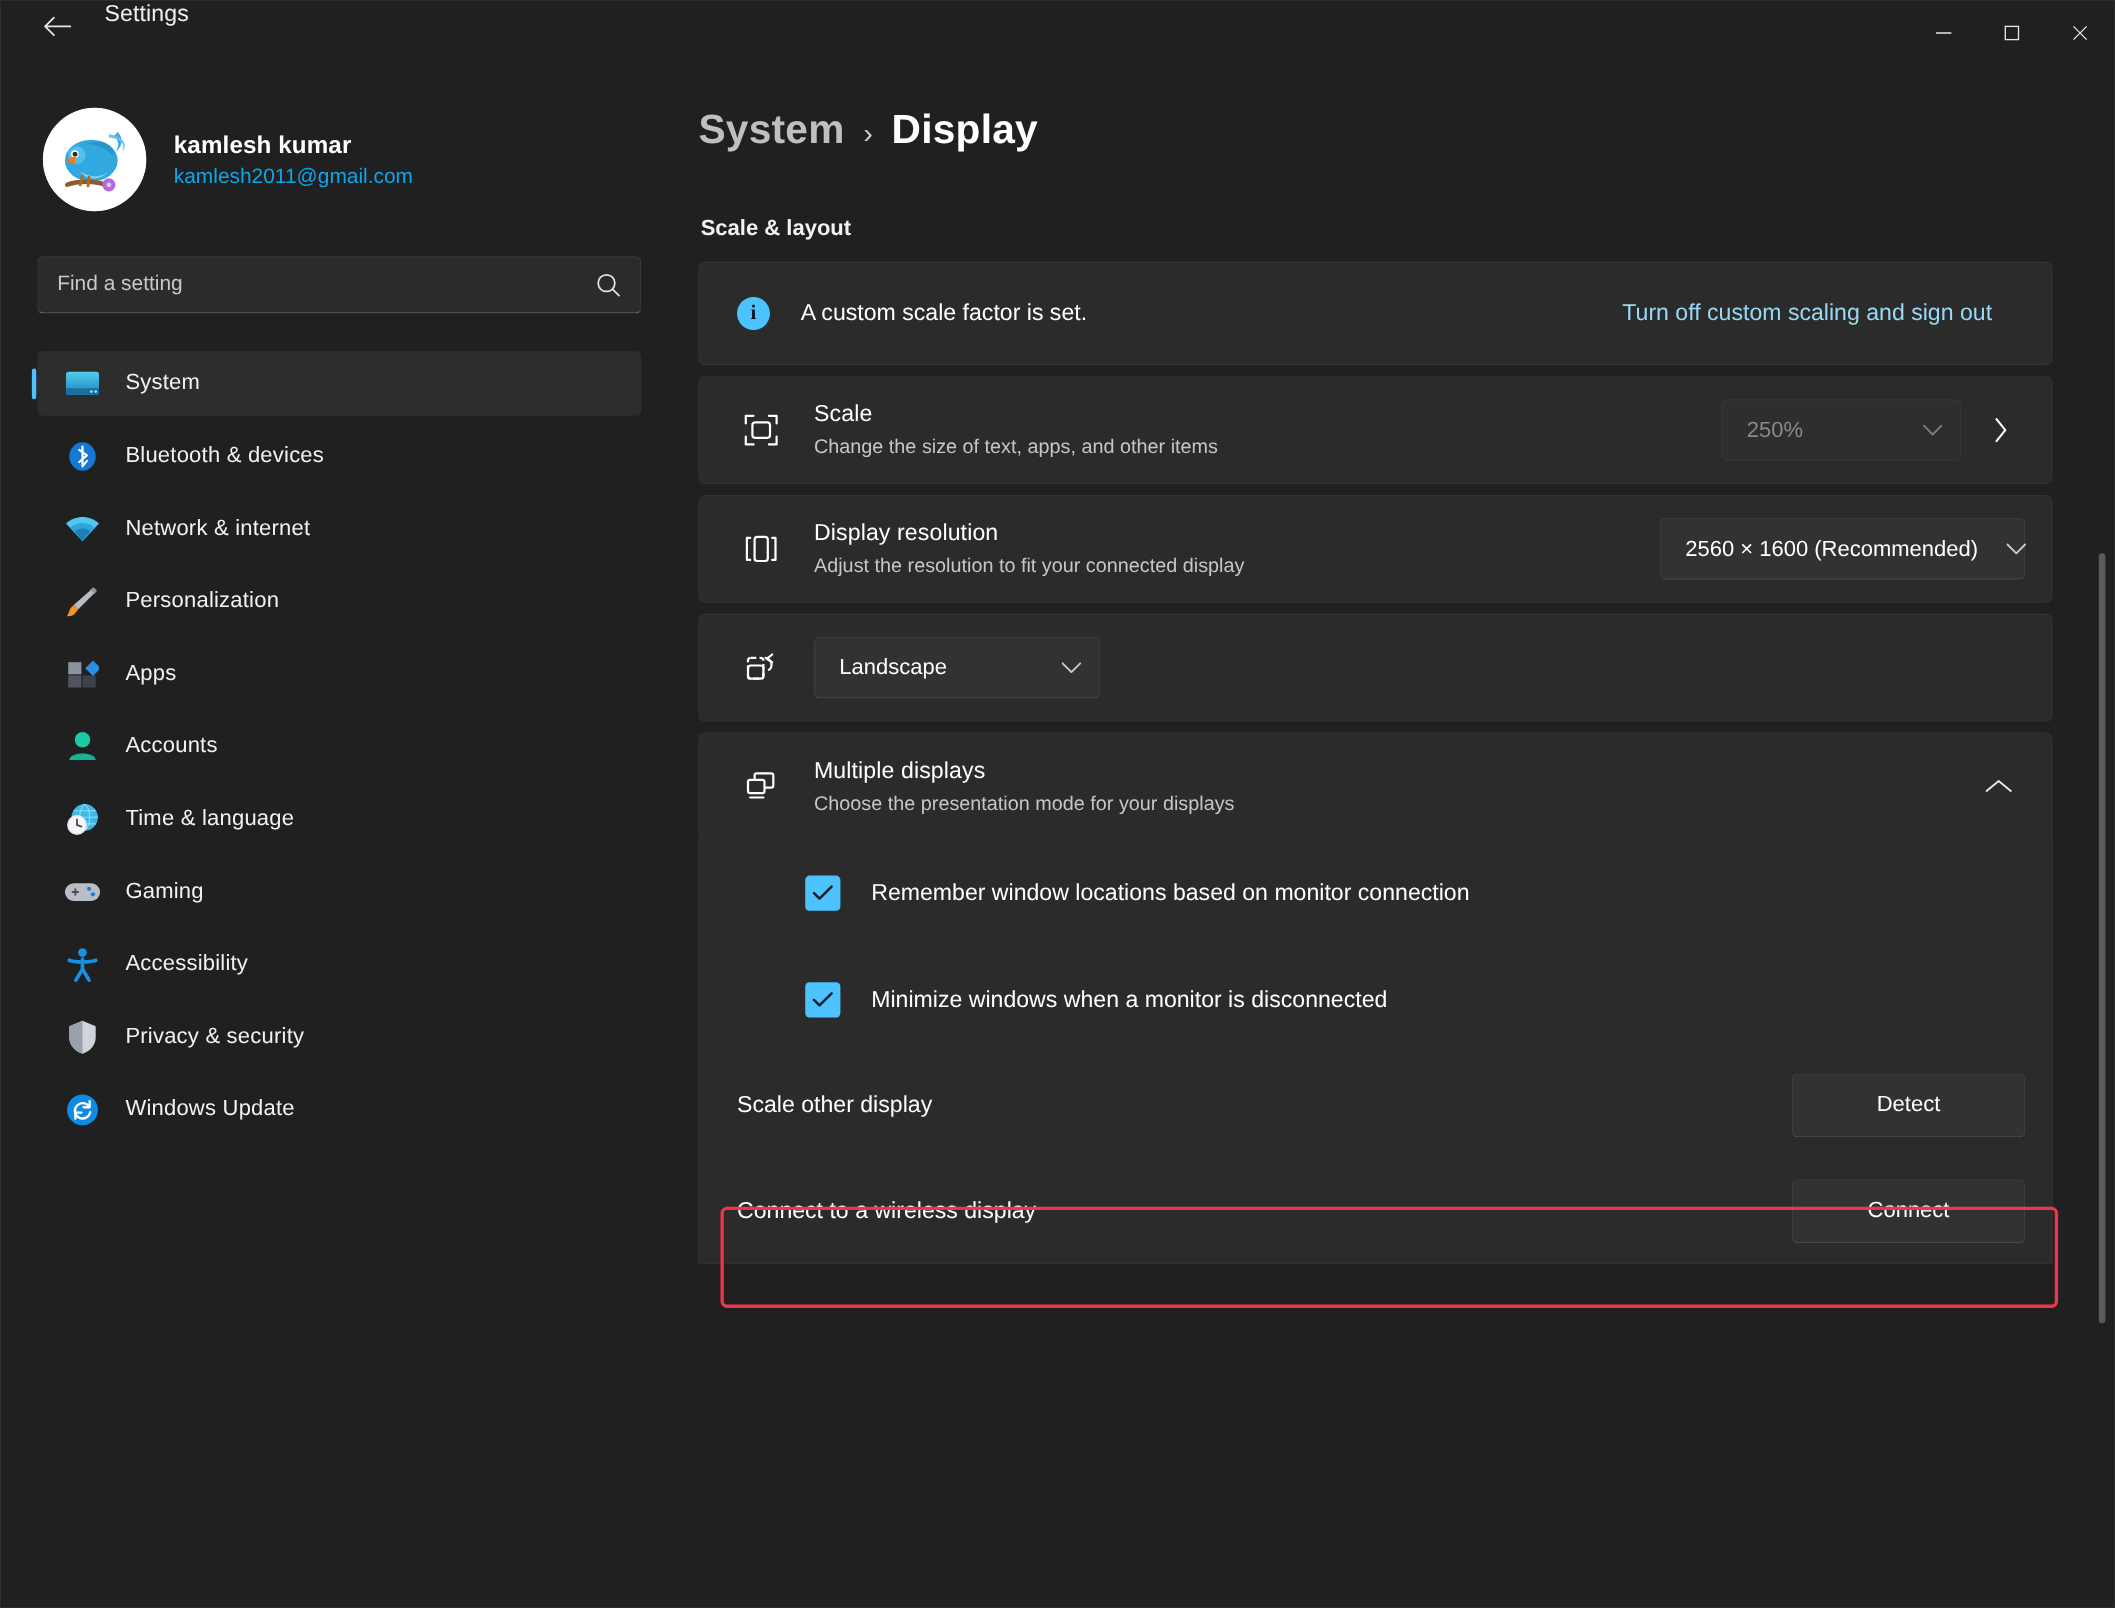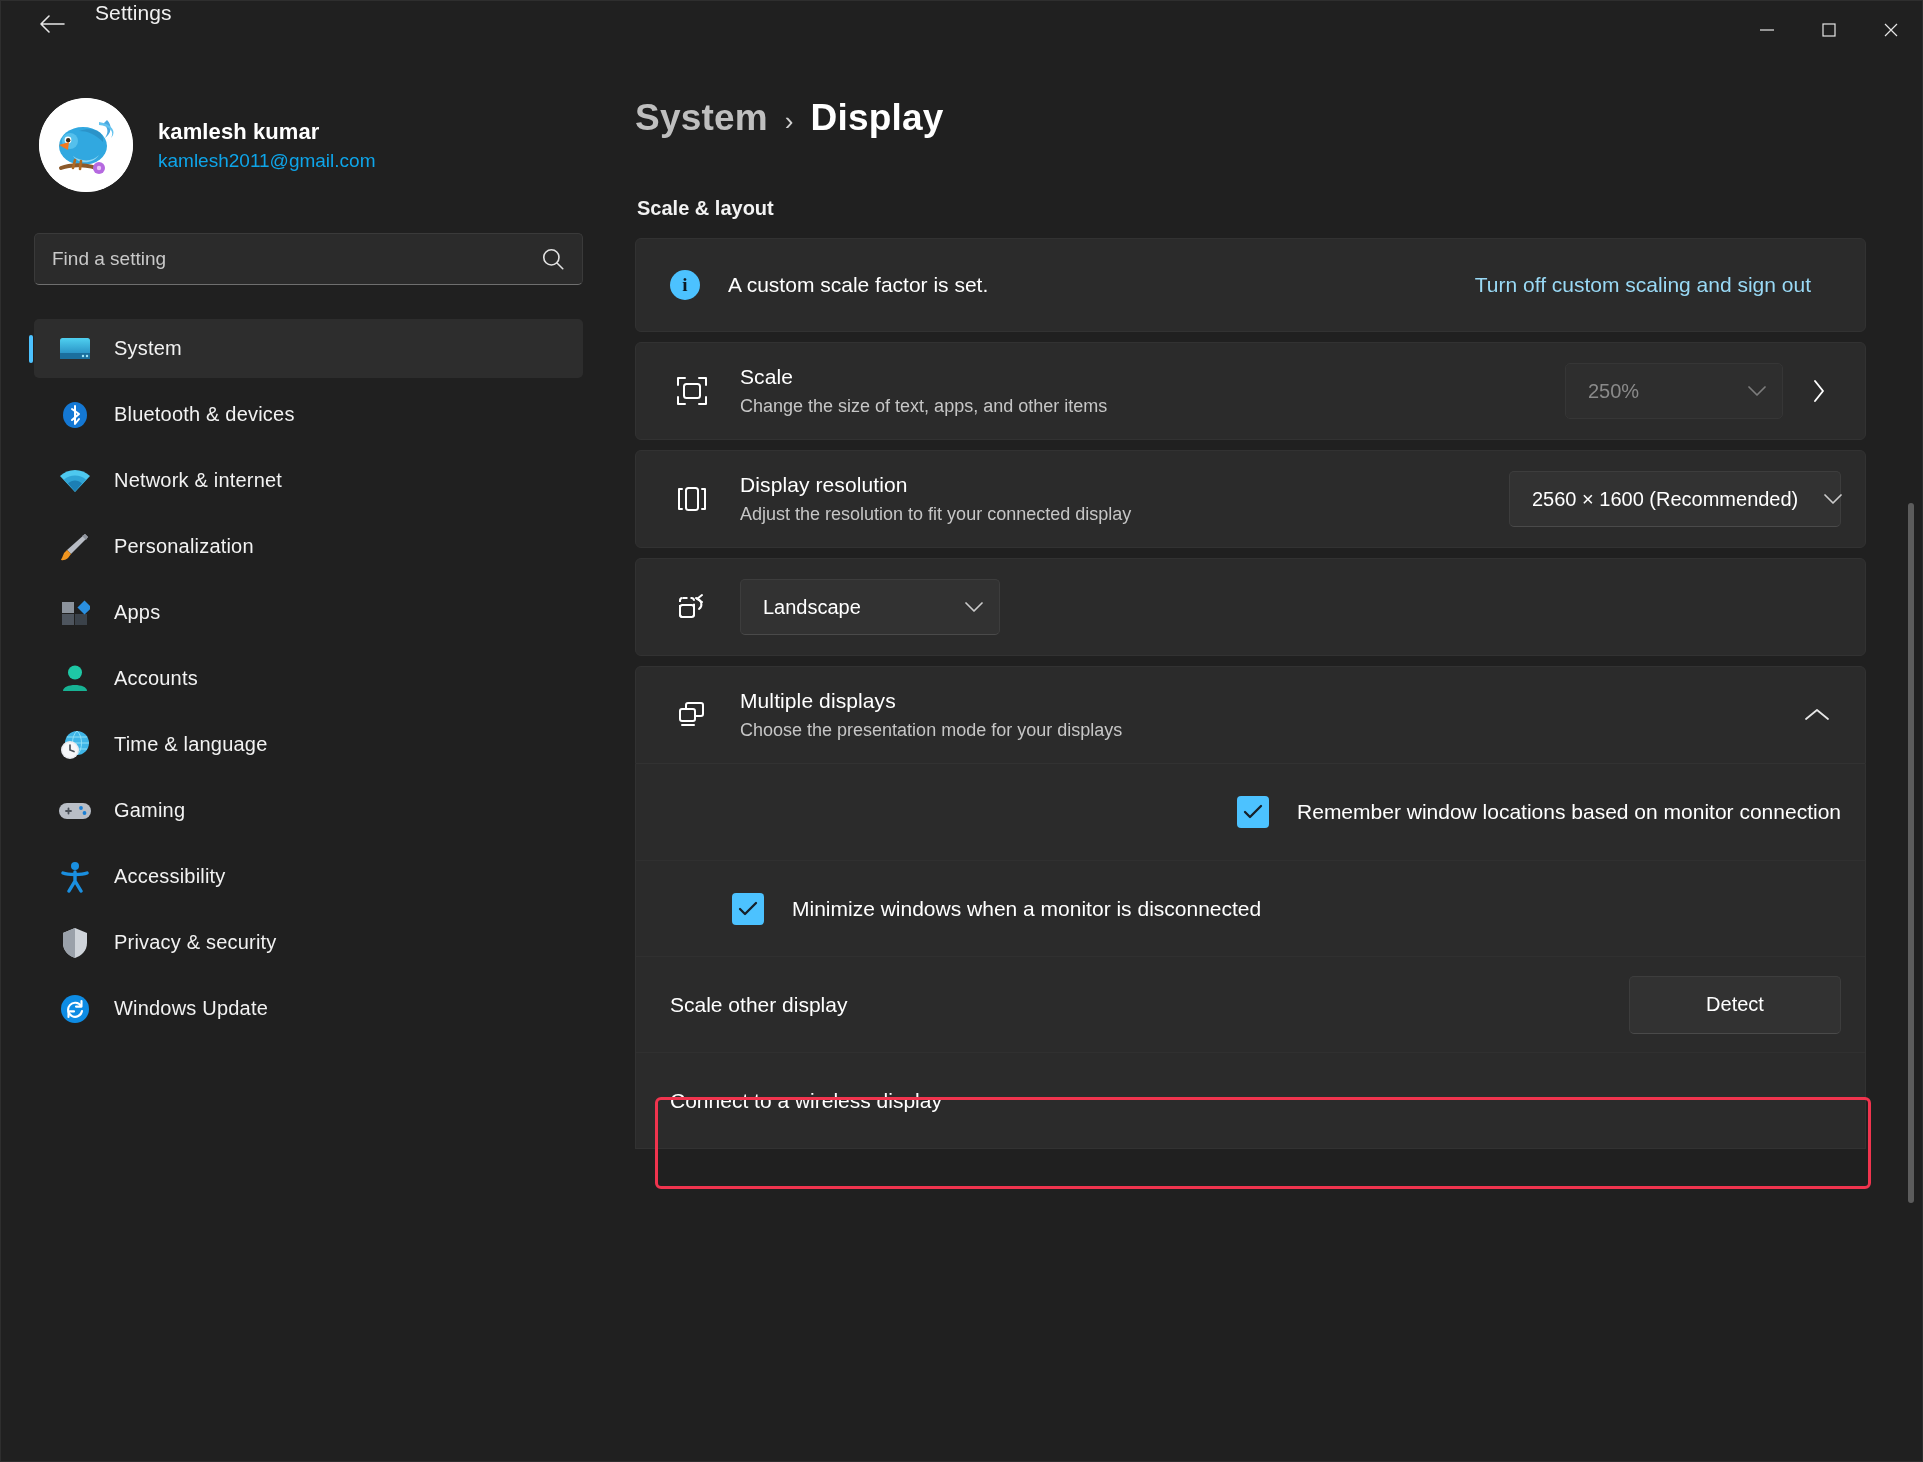--- a/index.html
+++ b/index.html
@@ -282,21 +282,21 @@
     border-top: none;
     margin-bottom: 0;
   }
   .subrow {
     display: flex;
     align-items: center;
     min-height: 96px;
     padding: 0 24px 0 96px;
     border-top: 1px solid #303030;
   }
-  .subrow:first-child { border-top: none; justify-content: flex-end; }
+  .subrow:first-child { border-top: none; }
 
   .checkbox {
     width: 32px; height: 32px;
     flex: 0 0 32px;
     border-radius: 4px;
     background: #4cc2ff;
     display: flex; align-items: center; justify-content: center;
     margin-right: 28px;
     cursor: pointer;
   }
@@ -693,20 +693,21 @@
             <span class="cb-label">Minimize windows when a monitor is disconnected</span>
           </div>
 
           <div class="subrow" style="padding-left:34px;">
             <span class="subrow-label">Scale other display</span>
             <button class="action-btn">Detect</button>
           </div>
 
           <div class="subrow" style="padding-left:34px;">
             <span class="subrow-label">Connect to a wireless display</span>
+            <button class="action-btn">Connect</button>
           </div>
 
         </div>
 
       </div>
 
       <div id="scrollbar-track">
         <div id="scrollbar-thumb"></div>
       </div>
 

